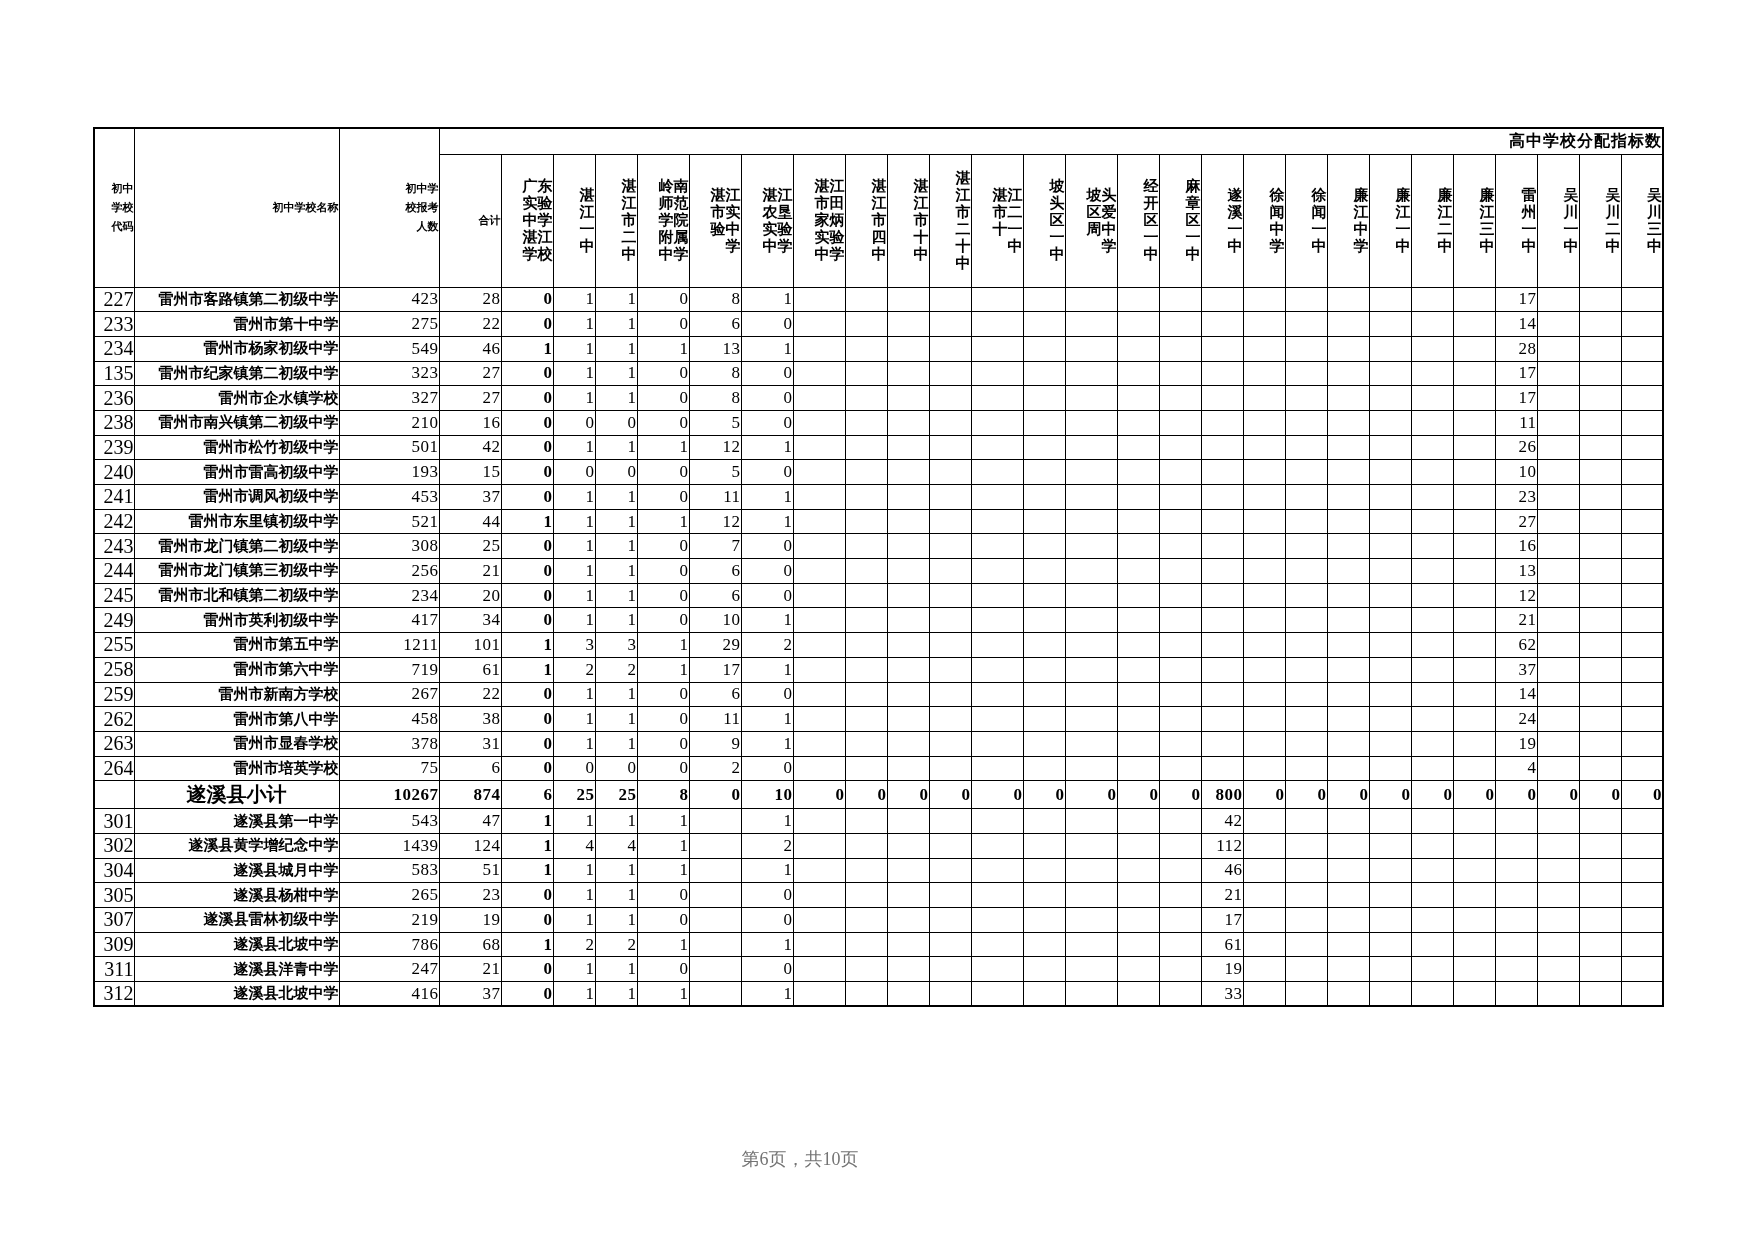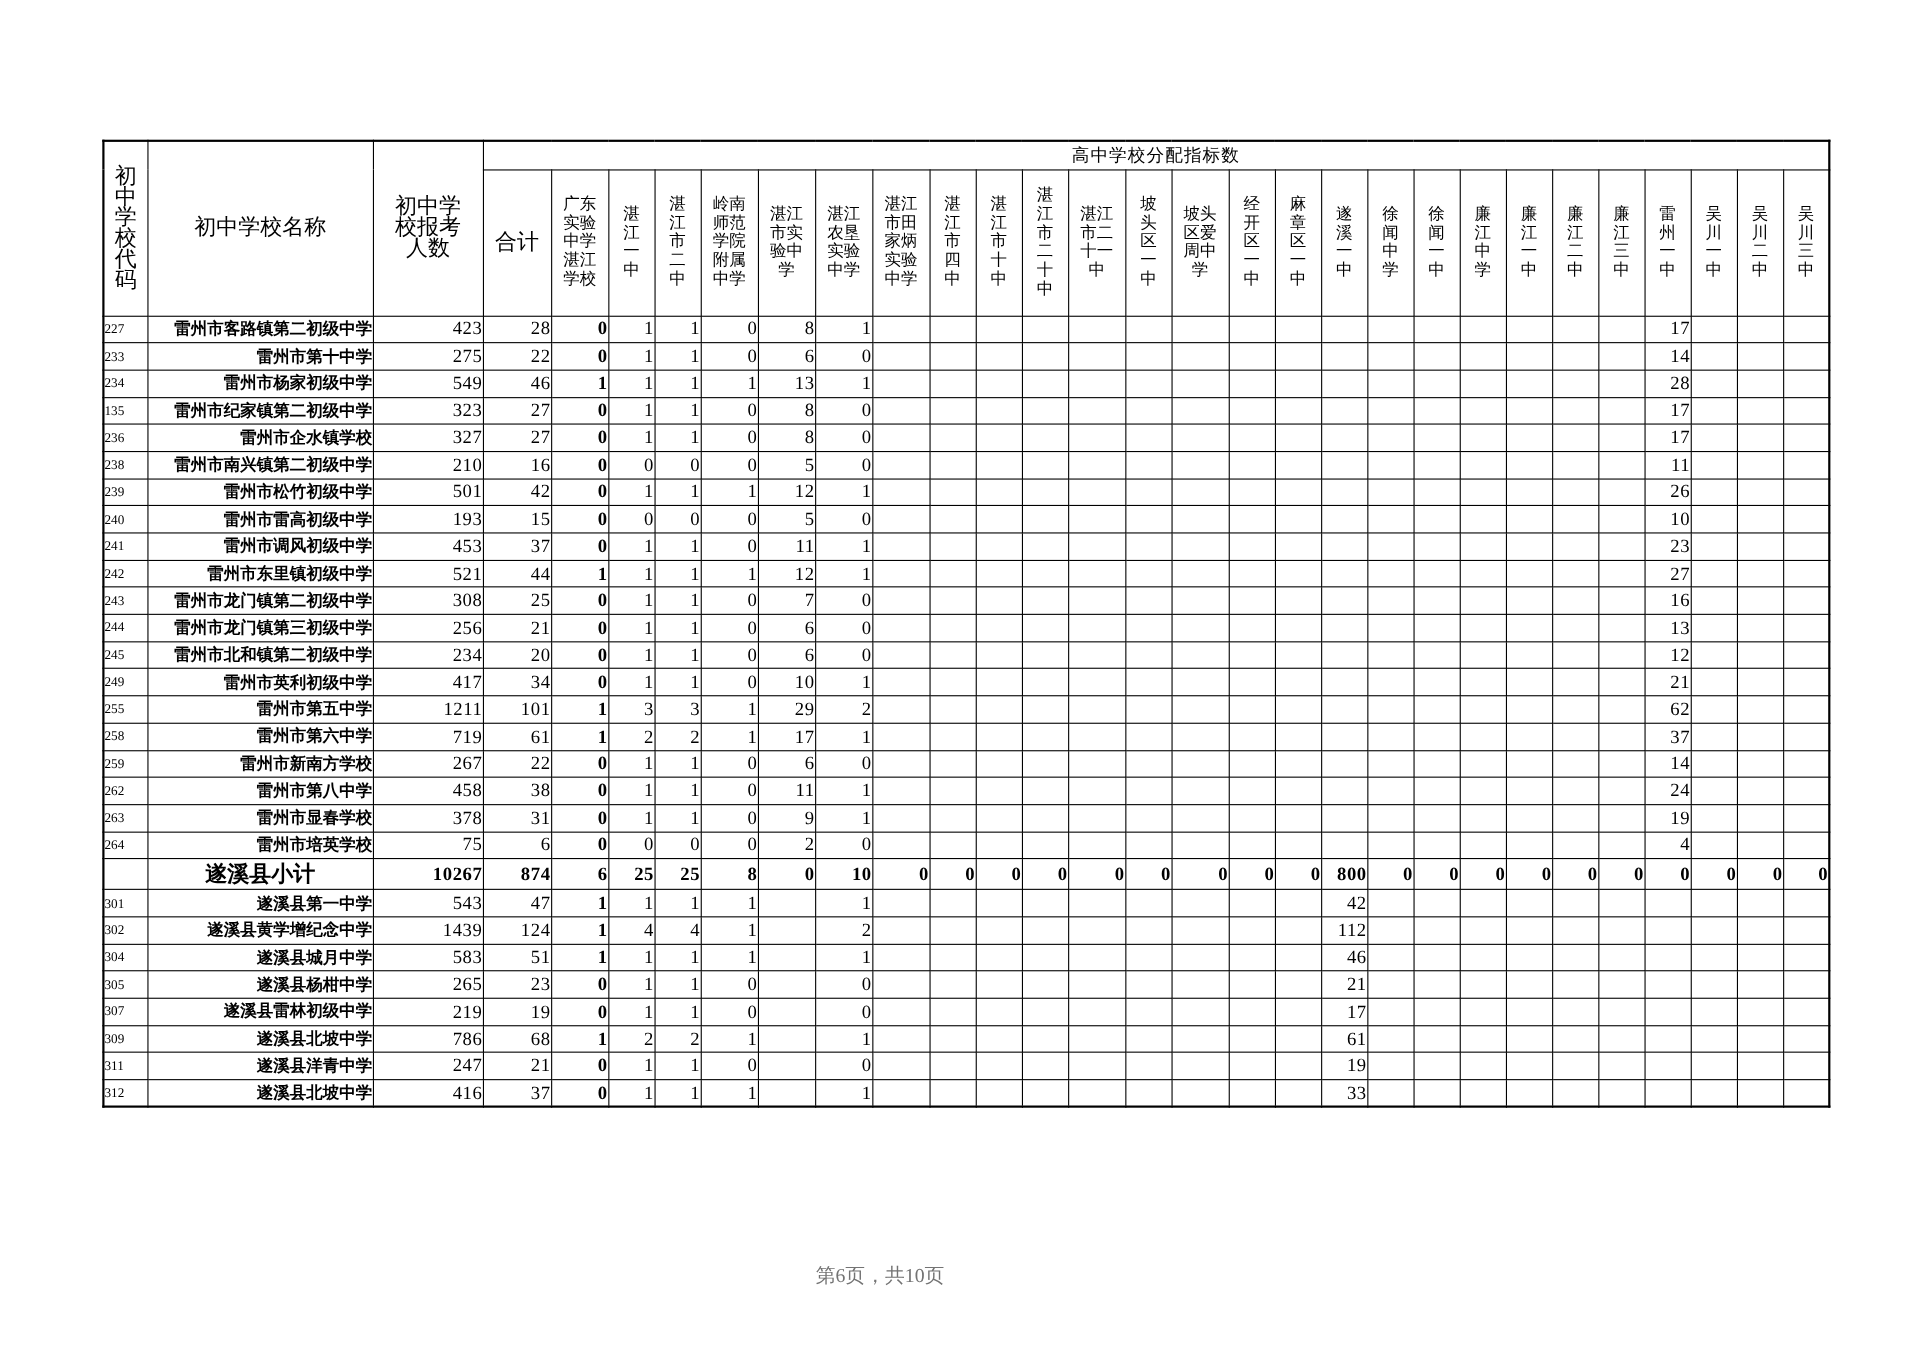--- a/index.html
+++ b/index.html
@@ -26,26 +26,26 @@
   }
   table.grid th, table.grid td {
     border: 1px solid #000;
     padding: 0;
     overflow: hidden;
     color: #000;
     background: #fff;
   }
   
   th {
-    font-weight: normal;
+    font-weight: bold;
     vertical-align: middle;
-    text-align: center;
+    text-align: right;
   }
   th.corner {
-    font-size: 20px;
+    font-size: 11px;
     line-height: 19px;
     white-space: pre-line;
   }
   tr.group-row { height: 26px; }
   th.group {
     font-size: 16px;
     letter-spacing: 1px;
   }
   tr.school-row { height: 133px; }
   th.school-h {
@@ -54,22 +54,22 @@
     white-space: pre-line;
     vertical-align: middle;
   }
   
   tbody tr { height: 24.7px; }
   td {
     font-size: 16px;
     vertical-align: middle;
   }
   td.code {
-    text-align: left;
-    font-size: 12px;
+    text-align: right;
+    font-size: 20px;
     margin-left: 40px;
   }
   td.name {
     text-align: right;
     padding-left: 3px;
     font-size: 15px;
     white-space: nowrap;
     font-weight: bold;
   }
   td.num {

